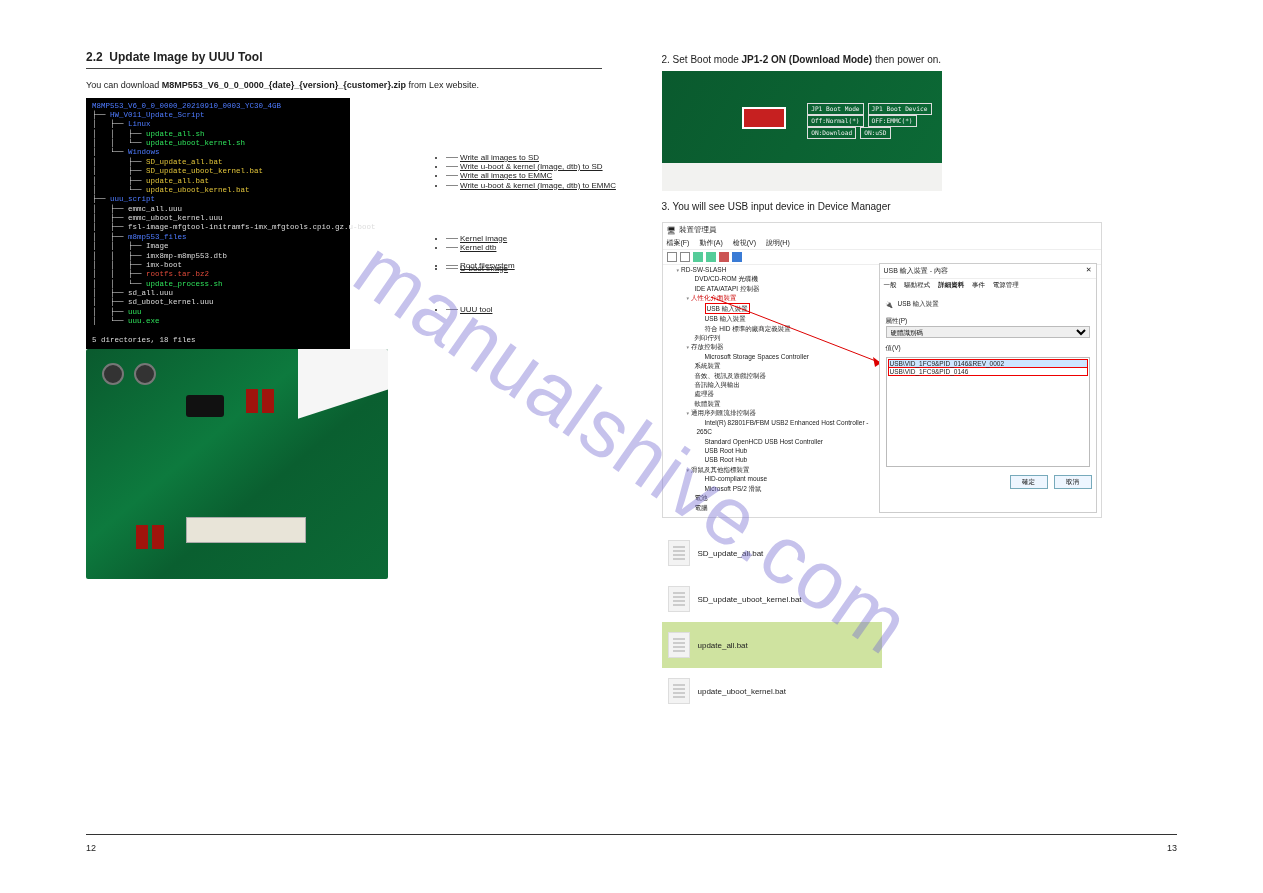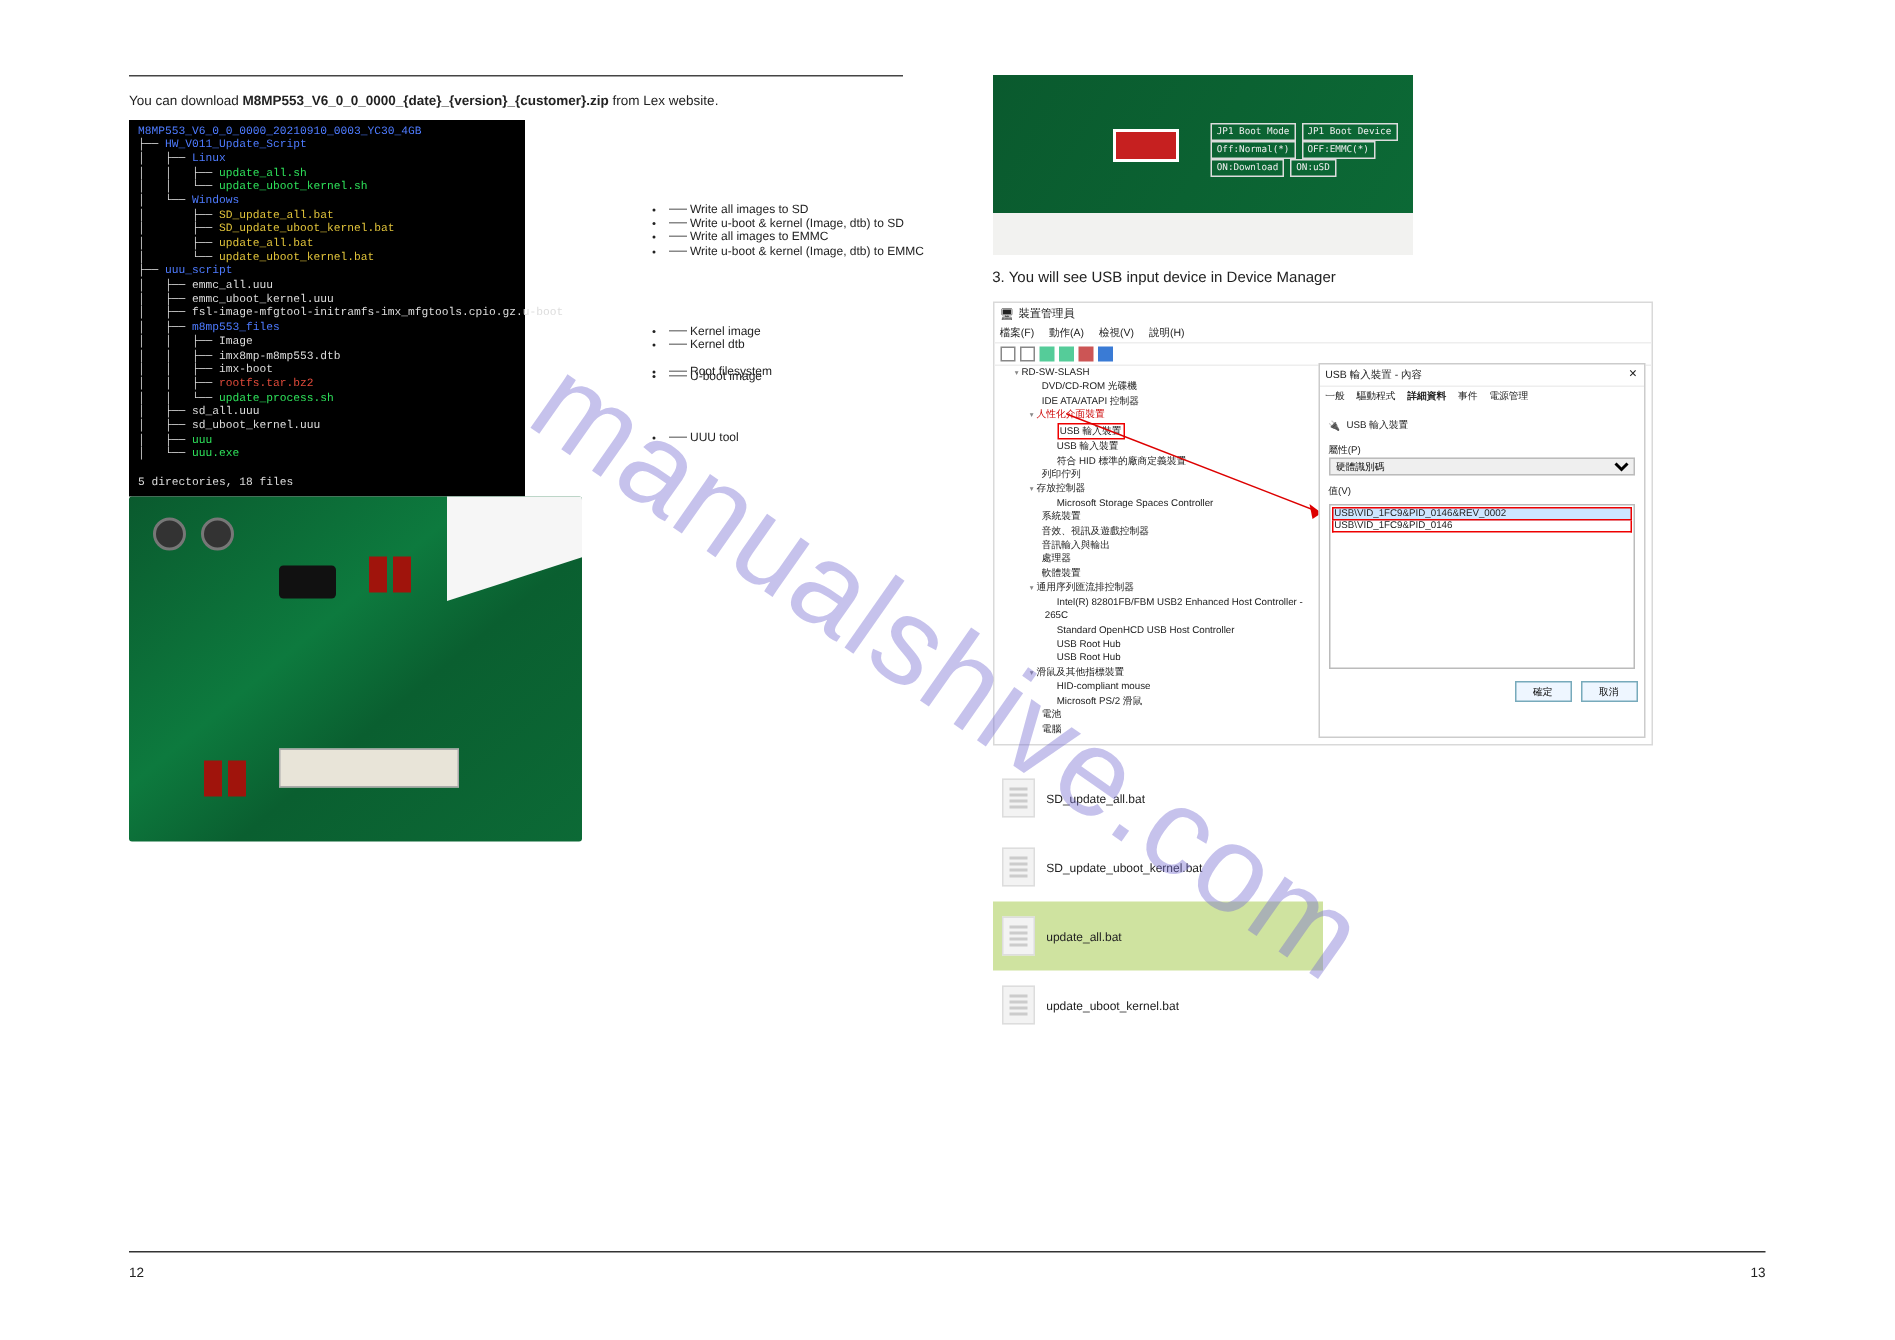--- a/index.html
+++ b/index.html
@@ -13,21 +13,21 @@
   .para b { font-weight: bold; }
 
   
   .term { background: #000; color: #ddd; font-family: "Courier New", monospace; font-size: 7.5px; line-height: 1.25; padding: 4px 6px; width: 264px; position: relative; white-space: pre; }
   .term .bl { color: #4e7bff; }
   .term .gr { color: #2ee05a; }
   .term .yl { color: #e0c33a; }
   .term .rd { color: #e04a3a; }
   .term .wh { color: #ddd; }
   .annot { position: absolute; left: 360px; width: 160px; font-size: 8px; }
-  .annot .line { position: absolute; white-space: nowrap; }
+  .annot .line { position: absolute; white-space: nowrap; text-decoration: underline; }
   .annot .line::before { content: ""; display: inline-block; width: 12px; border-top: 1px solid #888; vertical-align: middle; margin-right: 2px; }
 
   .num-step { font-size: 10px; margin: 10px 0 6px 0; }
 
   
   .board1 { width: 302px; height: 230px; background: linear-gradient(140deg,#0a5a2e 0%, #0d7a3e 40%, #0a5f30 60%, #0c6a36 100%); position: relative; border-radius: 2px; overflow:hidden;}
   .board1::before { content:""; position:absolute; right:0; top:0; width:120px; height:80px; background:#f6f6f6; transform: skewY(-18deg) translate(30px,-20px);}
   .board1 .chip { position:absolute; width:38px; height:22px; background:#111; border-radius:3px; }
   .board1 .cap { position:absolute; width:22px; height:22px; border-radius:50%; background:#333; border:2px solid #777; }
   .board1 .conn { position:absolute; width:120px; height:26px; background:#e8e4d8; border:1px solid #aaa; }
@@ -81,20 +81,24 @@
   .footL { position:absolute; left:86px; bottom:40px; font-size:9px;}
   .footR { position:absolute; right:86px; bottom:40px; font-size:9px;}
 </style>
 </head>
 <body>
 <div class="page">
 
 <div class="cols">
 
   <div class="col" style="max-width:520px;">
+    <div class="title1">
+      <span>2.2</span>
+      &nbsp;<span>Update Image by UUU Tool</span>
+    </div>
     <hr class="rule">
     <p class="para">
       <span>You can download </span><b>M8MP553_V6_0_0_0000_{date}_{version}_{customer}.zip</b><span> from Lex website.</span>
     </p>
 
     <div style="position:relative;">
       <div class="term"><span class="bl">M8MP553_V6_0_0_0000_20210910_0003_YC30_4GB</span>
 ├── <span class="bl">HW_V011_Update_Script</span>
 │   ├── <span class="bl">Linux</span>
 │   │   ├── <span class="gr">update_all.sh</span>
@@ -141,20 +145,23 @@
       <span class="chip" style="left:100px; top:46px;"></span>
       <span class="red" style="left:160px; top:40px;"></span>
       <span class="red" style="left:176px; top:40px;"></span>
       <span class="conn" style="left:100px; bottom:36px;"></span>
       <span class="red" style="left:50px; bottom:30px;"></span>
       <span class="red" style="left:66px; bottom:30px;"></span>
     </div>
   </div>
 
   <div class="col" style="max-width:520px;">
+    <p class="num-step" style="margin-top:4px">
+      <span>2. Set Boot mode </span><b>JP1-2 ON (Download Mode)</b><span> then power on.</span>
+    </p>
 
     <div class="board2">
       <span class="dip"></span>
       <div class="silk">
         <span class="silkbox">JP1 Boot Mode</span><span class="silkbox">JP1 Boot Device</span><br>
         <span class="silkbox">Off:Normal(*)</span><span class="silkbox">OFF:EMMC(*)</span><br>
         <span class="silkbox">ON:Download</span><span class="silkbox">ON:uSD</span>
       </div>
     </div>
 

